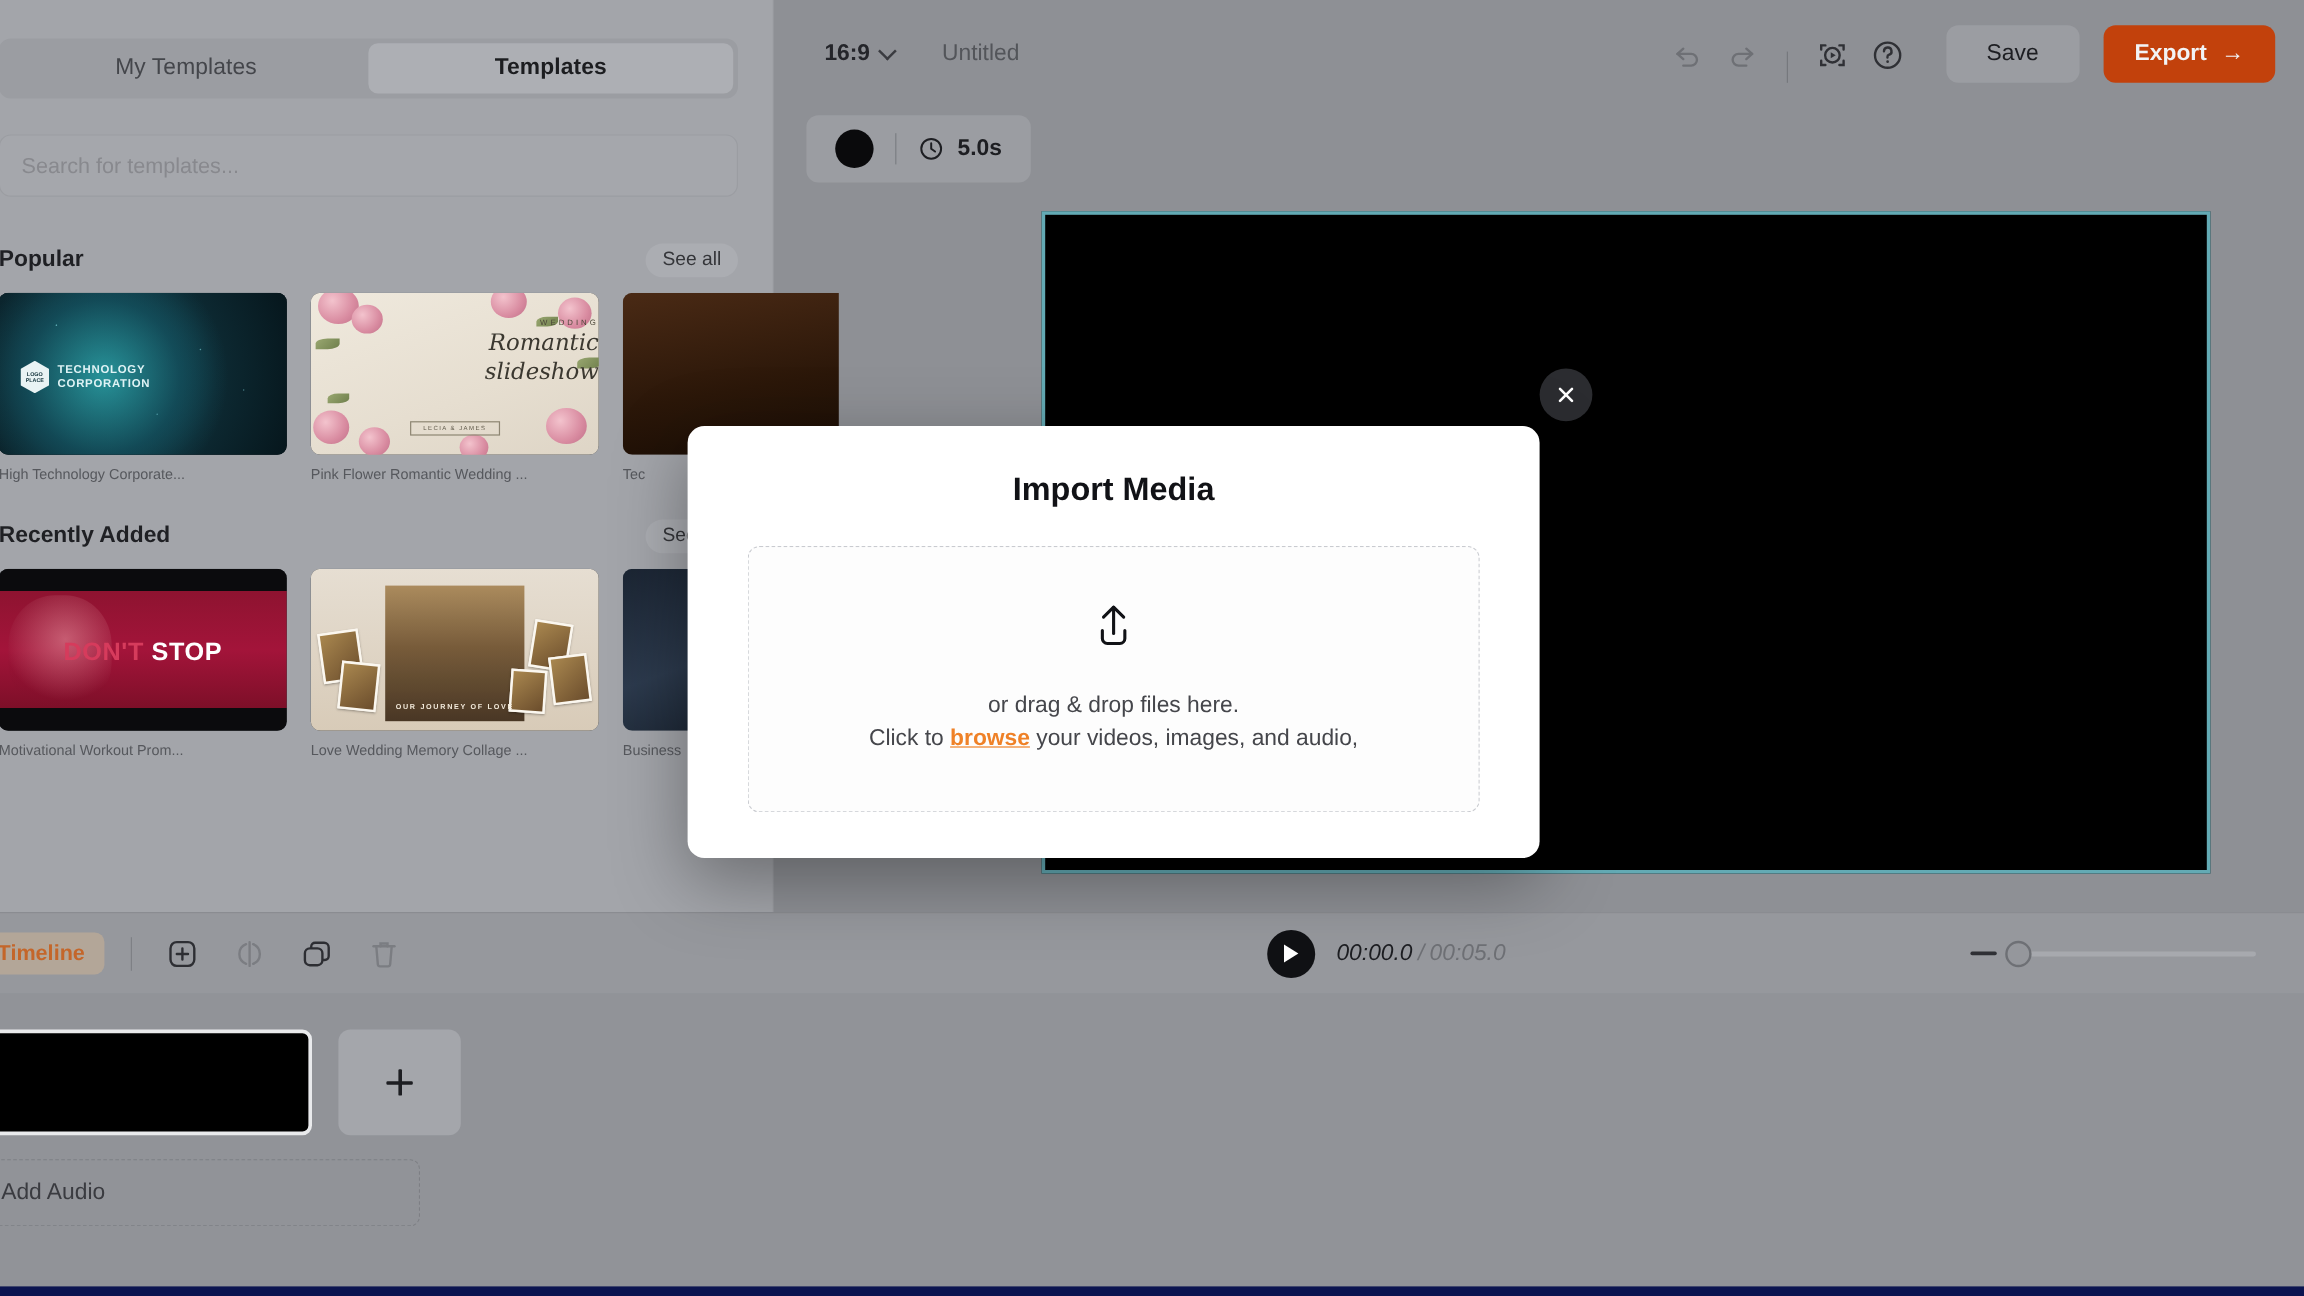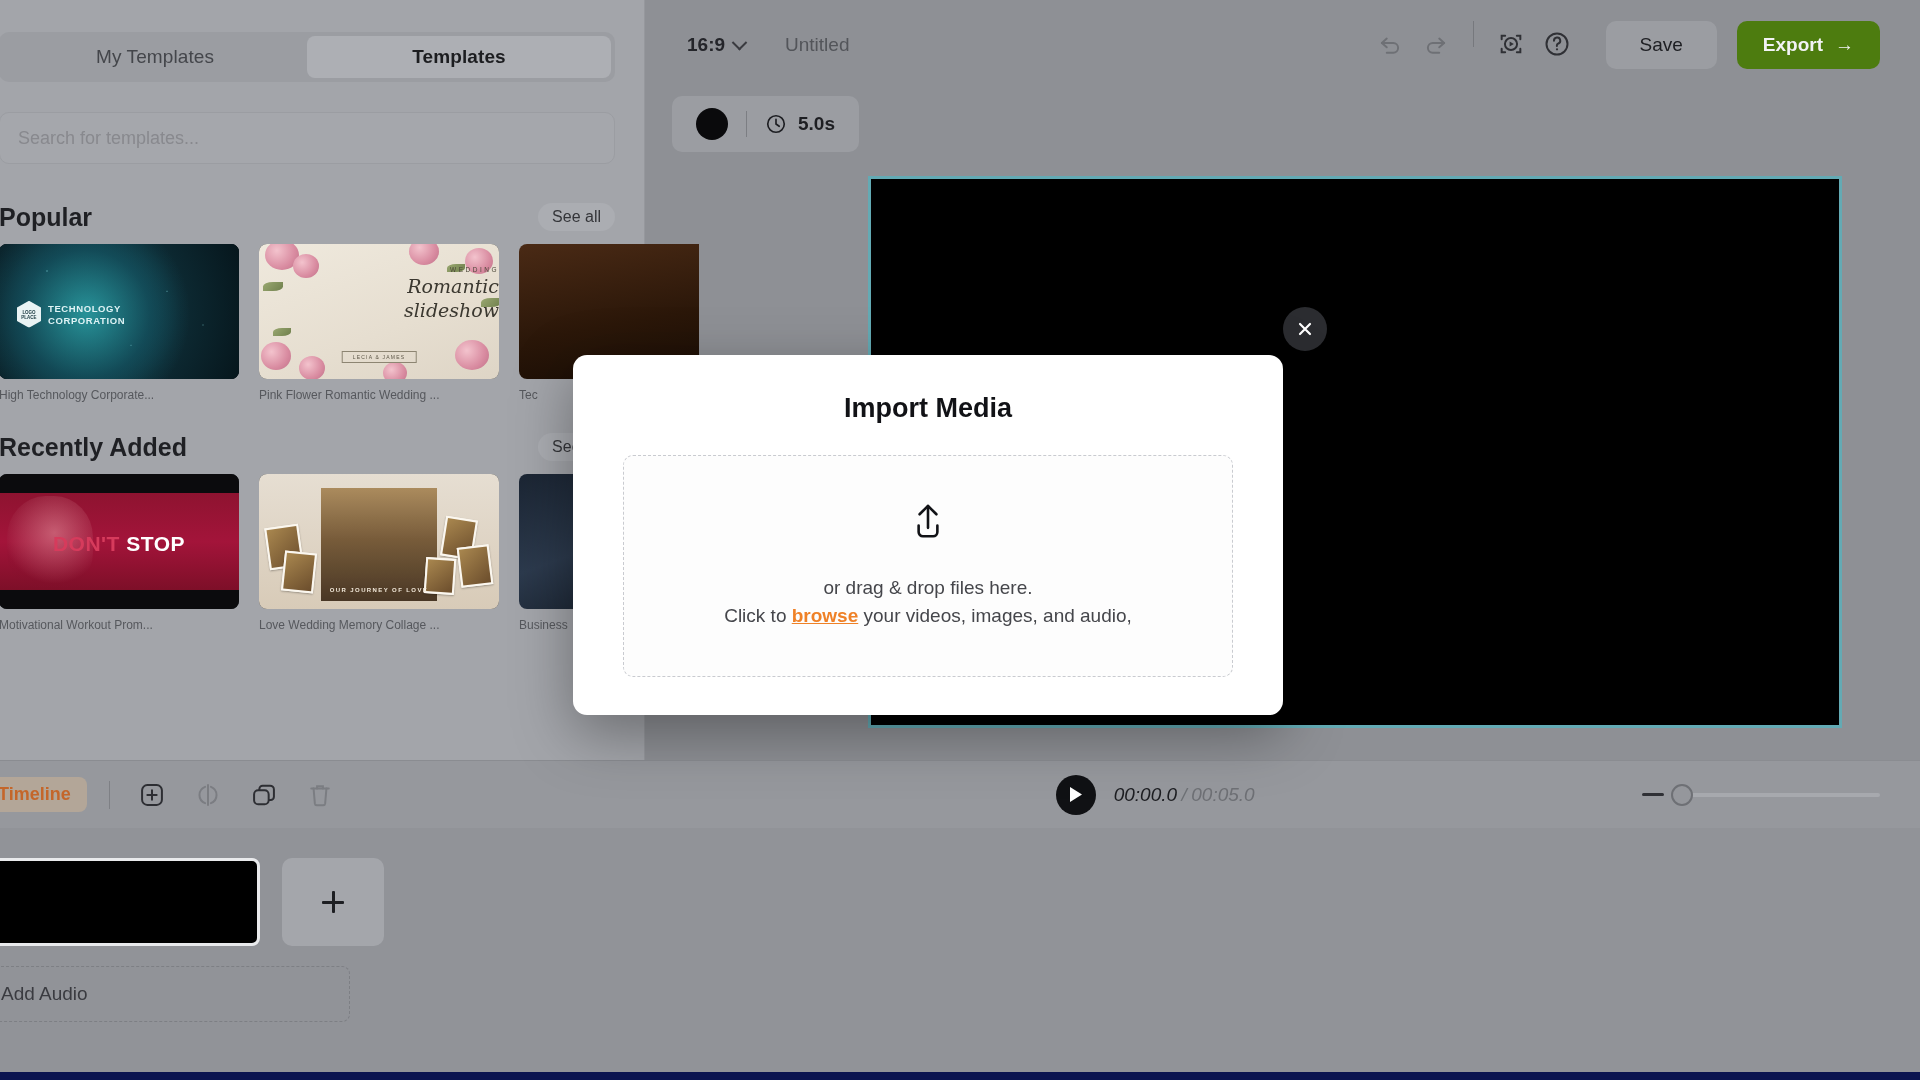--- a/index.html
+++ b/index.html
@@ -50,21 +50,21 @@
     display: flex; align-items: center;
     padding: 0 18px;
   }
   .search-box span { font-size: 18px; color: #88898e; }
 
   .section-head {
     position: absolute; left: 24px;
     width: 616px; height: 34px;
     display: flex; align-items: center; justify-content: space-between;
   }
-  .section-head .title { font-size: 25px; font-weight: 700; color: #1f2024; }
+  .section-head .title { font-size: 19px; font-weight: 700; color: #1f2024; }
   .see-all {
     background: #abadb2;
     border-radius: 14px;
     padding: 5px 14px;
     font-size: 16px; color: #343539;
   }
   .row-popular-head { top: 200px; }
   .row-recent-head  { top: 430px; }
 
   .thumb-row {
@@ -186,34 +186,34 @@
     display: flex; align-items: center;
   }
   .ratio {
     display:flex; align-items:center; gap:9px;
     margin-left: 42px; font-size: 19px; font-weight: 700; color: #24252a;
   }
   .chev { width: 11px; height: 11px; border-right: 2.2px solid #3a3b40; border-bottom: 2.2px solid #3a3b40;
           transform: rotate(45deg) translate(-2px,-2px); }
   .doc-title { margin-left: 40px; font-size: 19px; color: #53555a; }
 
-  .tb-right { margin-left:auto; display:flex; align-items:flex-start; gap: 0; padding-right: 40px;}
+  .tb-right { margin-left:auto; display:flex; align-items:flex-end; gap: 0; padding-right: 24px;}
   .icon-btn {
     width: 46px; height: 46px; display:flex; align-items:center; justify-content:center;
     border-radius: 8px; color:#4a4c51;
   }
   .vdivider { width:1px; height:26px; background:#76787d; margin: 0 14px; }
   .btn-save {
     margin-left: 26px;
     background:#9b9da2; color:#1d1e22;
     border-radius: 10px; padding: 13px 34px; font-size: 19px;
   }
   .btn-export {
     margin-left: 20px;
-    background:#4d7c0f; color:#f2f3f5;
+    background:#c2410c; color:#f2f3f5;
     border-radius: 10px; padding: 13px 26px; font-size: 19px; font-weight:600;
     display:flex; align-items:center; gap:12px;
   }
 
   
   .scene-chip {
     position:absolute; left: 672px; top: 96px;
     height: 56px; padding: 0 24px;
     background:#9b9da2; border-radius: 10px;
     display:flex; align-items:center; gap:18px;

